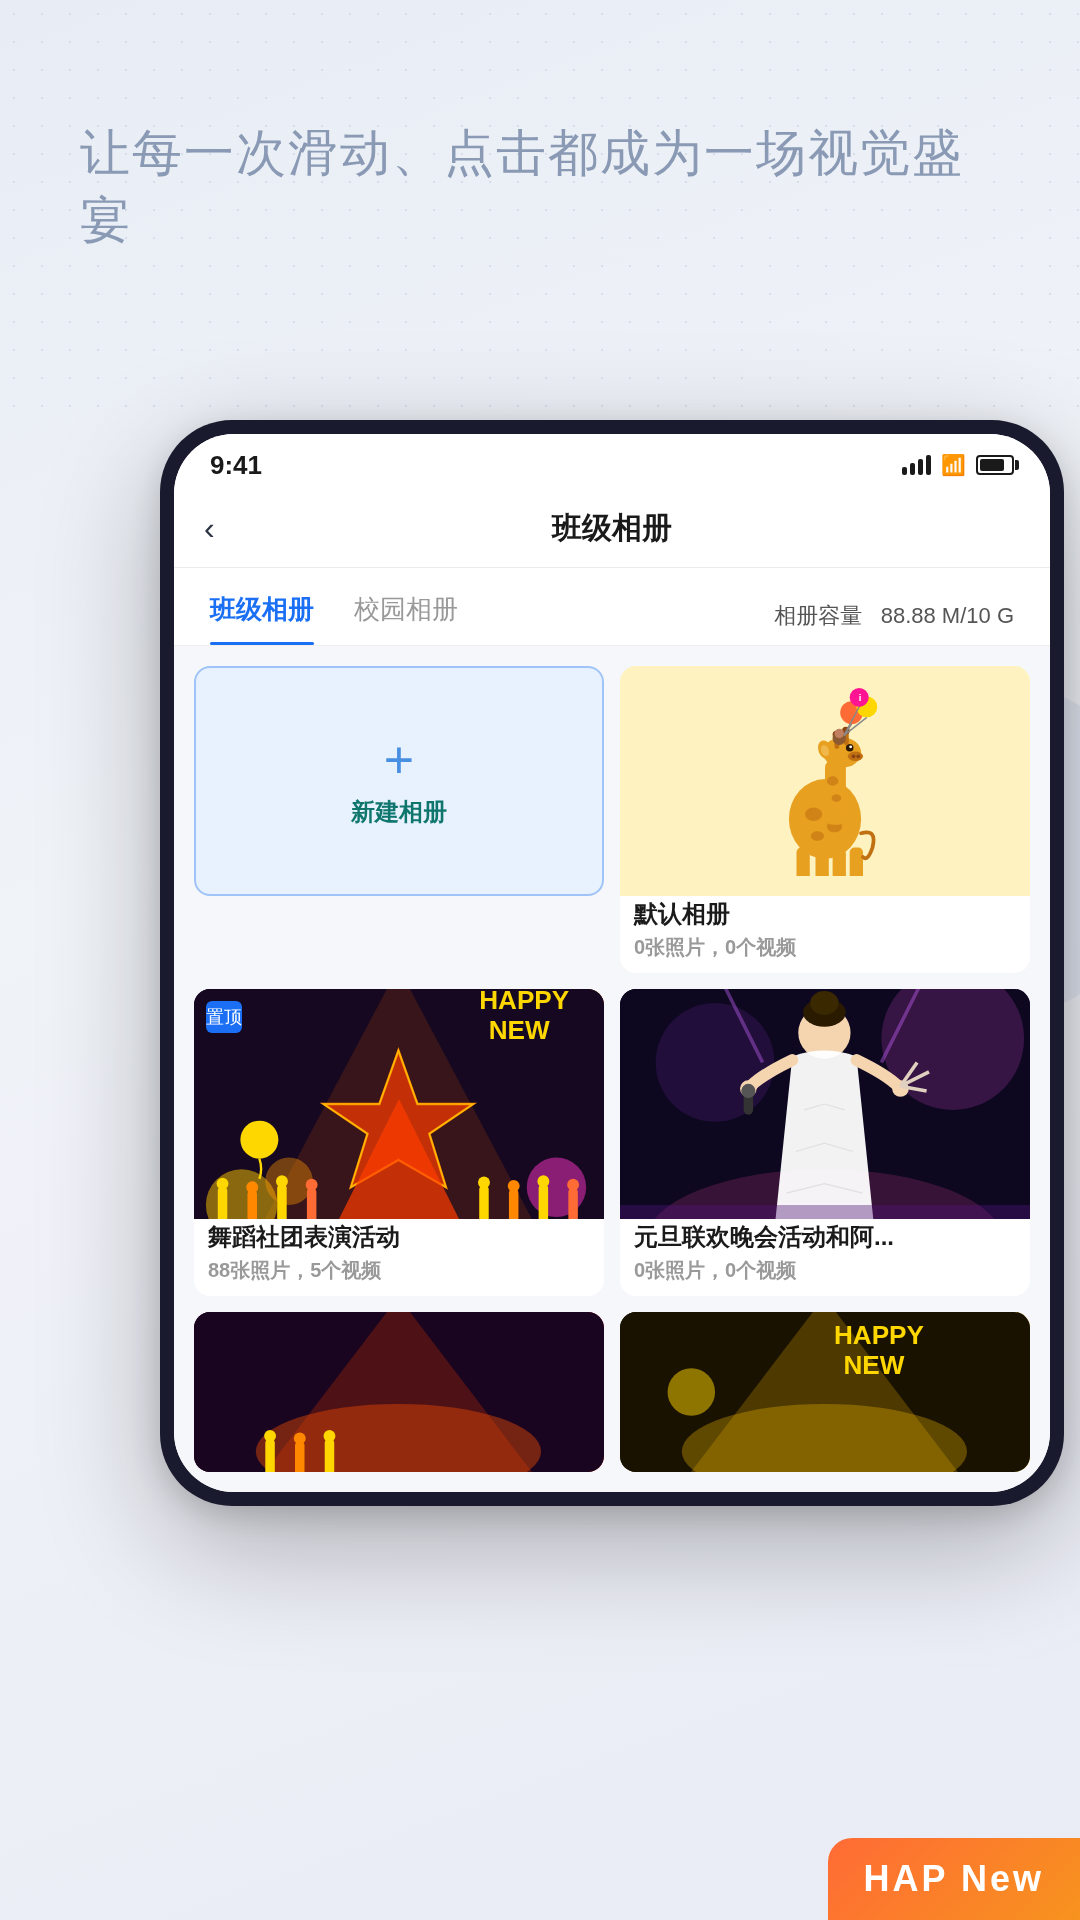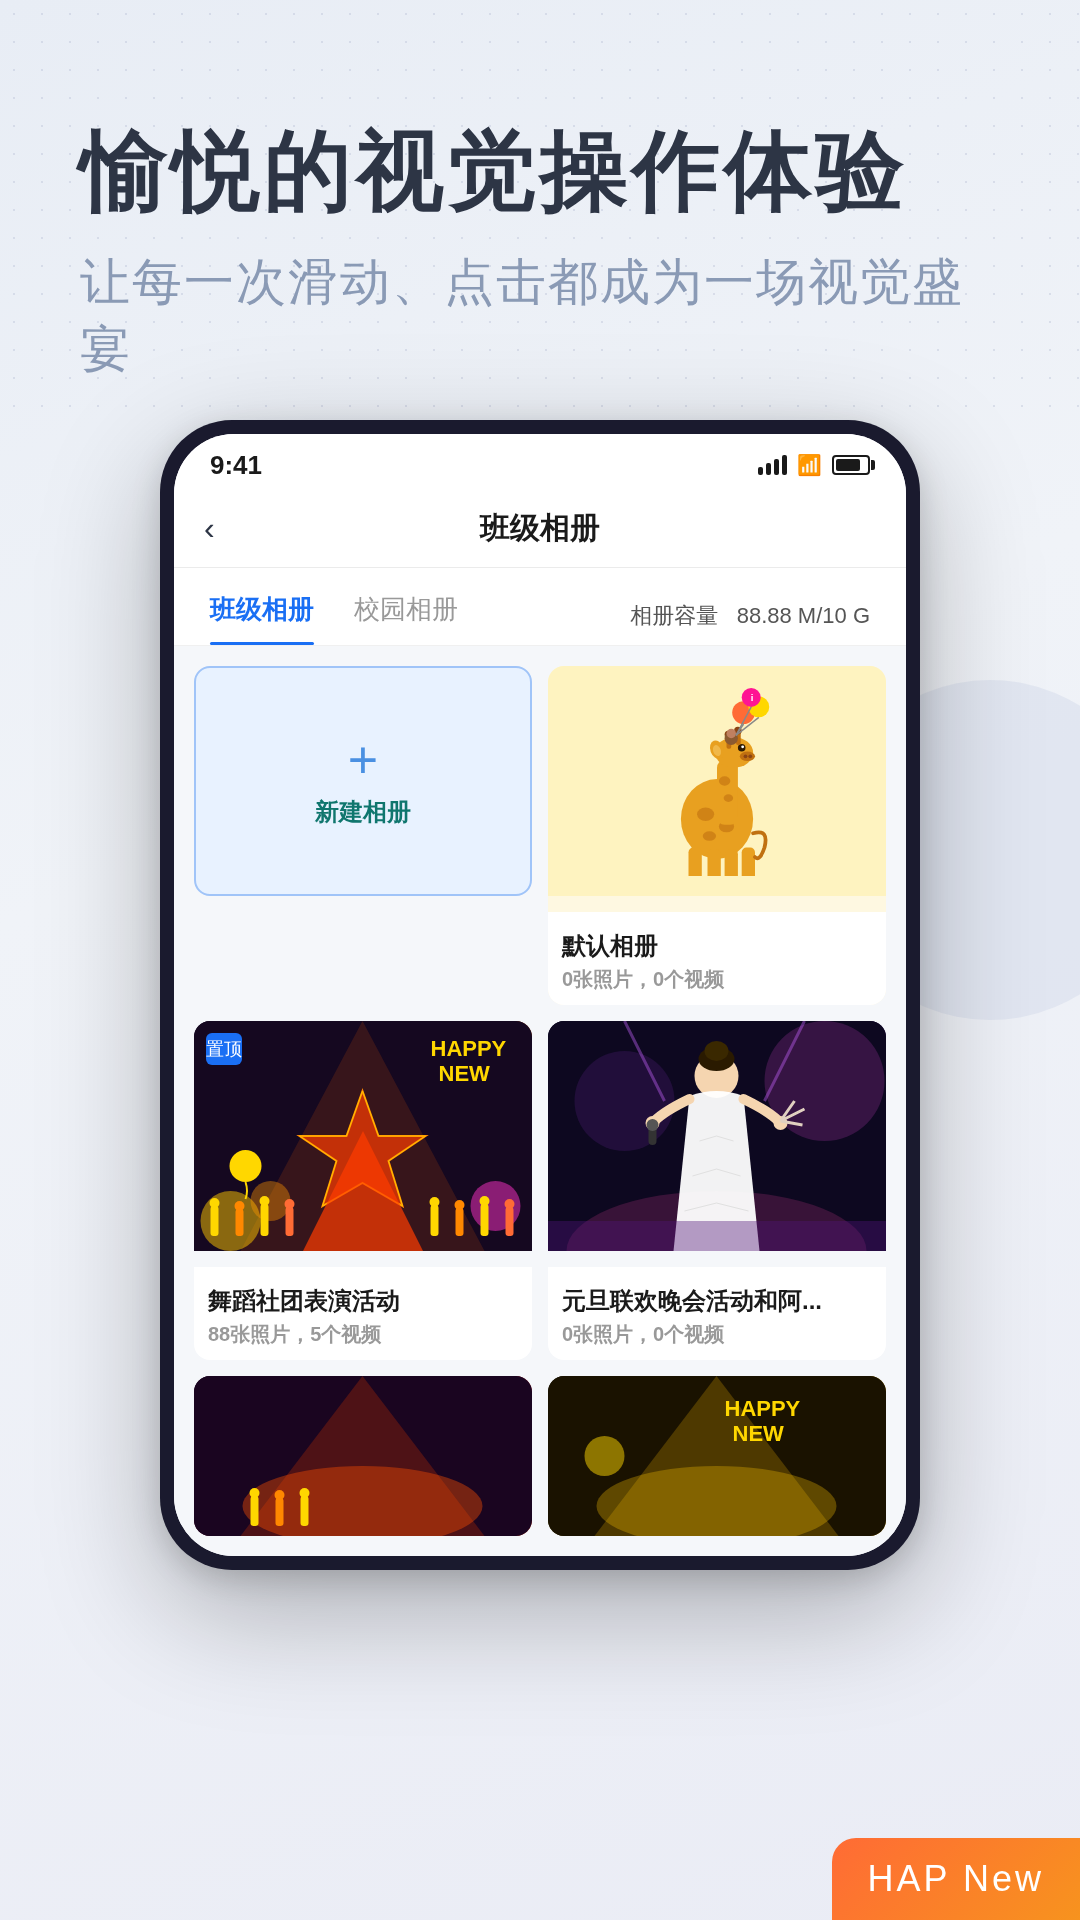--- a/index.html
+++ b/index.html
@@ -62,21 +62,21 @@
     .phone-wrapper {
       position: absolute;
       top: 420px;
       left: 50%;
       transform: translateX(-50%);
       z-index: 10;
       width: 760px;
     }
 
     .phone-frame {
-      width: 760px;
+      width: 904px;
       background: #1a1a2e;
       border-radius: 72px;
       padding: 14px;
       box-shadow: 0 40px 120px rgba(0,0,0,0.28), 0 8px 30px rgba(0,0,0,0.15);
     }
 
     .phone-screen {
       background: #f5f7fa;
       border-radius: 60px;
       overflow: hidden;
@@ -242,23 +242,22 @@
       width: 100%;
       height: 230px;
       background: #fef3c0;
       display: flex;
       align-items: center;
       justify-content: center;
       overflow: hidden;
     }
 
     .album-info {
-      padding: 18px 14px 12px;
+      padding: 2px 14px 12px;
       background: #fff;
-      margin-top: 16px;
     }
     .album-name {
       font-size: 24px;
       font-weight: 600;
       color: #1a1a1a;
       margin-bottom: 4px;
     }
     .album-meta {
       font-size: 20px;
       color: #999;
@@ -333,21 +332,20 @@
 
   </style>
 </head>
 <body>
 
 <div class="dot-pattern"></div>
 
 <div class="circle-deco"></div>
 
 <div class="header-section">
-  <div class="main-title">愉悦的视觉操作体验</div>
   <div class="sub-title">让每一次滑动、点击都成为一场视觉盛宴</div>
 </div>
 
 <div class="phone-wrapper">
   <div class="phone-frame">
     <div class="phone-screen">
 
       <div class="status-bar">
         <span class="status-time">9:41</span>
         <div class="status-icons">
@@ -572,14 +570,14 @@
             </div>
           </div>
         </div>
       </div>
 
     </div>
   </div>
 </div>
 
 <div style="position:absolute; bottom: 0; right: 0; z-index: 30;">
-  <div style="background: linear-gradient(135deg, #ff6b35 0%, #f7931e 100%); color: white; font-size: 36px; font-weight: 400; padding: 20px 36px; border-radius: 24px 0 0 0; letter-spacing: 3px;">HAP New</div>
+  <div style="background: linear-gradient(135deg, #ff6b35 0%, #f7931e 100%); color: white; font-size: 36px; font-weight: 700; padding: 20px 36px; border-radius: 24px 0 0 0; letter-spacing: 3px;">HAP New</div>
 </div>
 
 </body></html>

